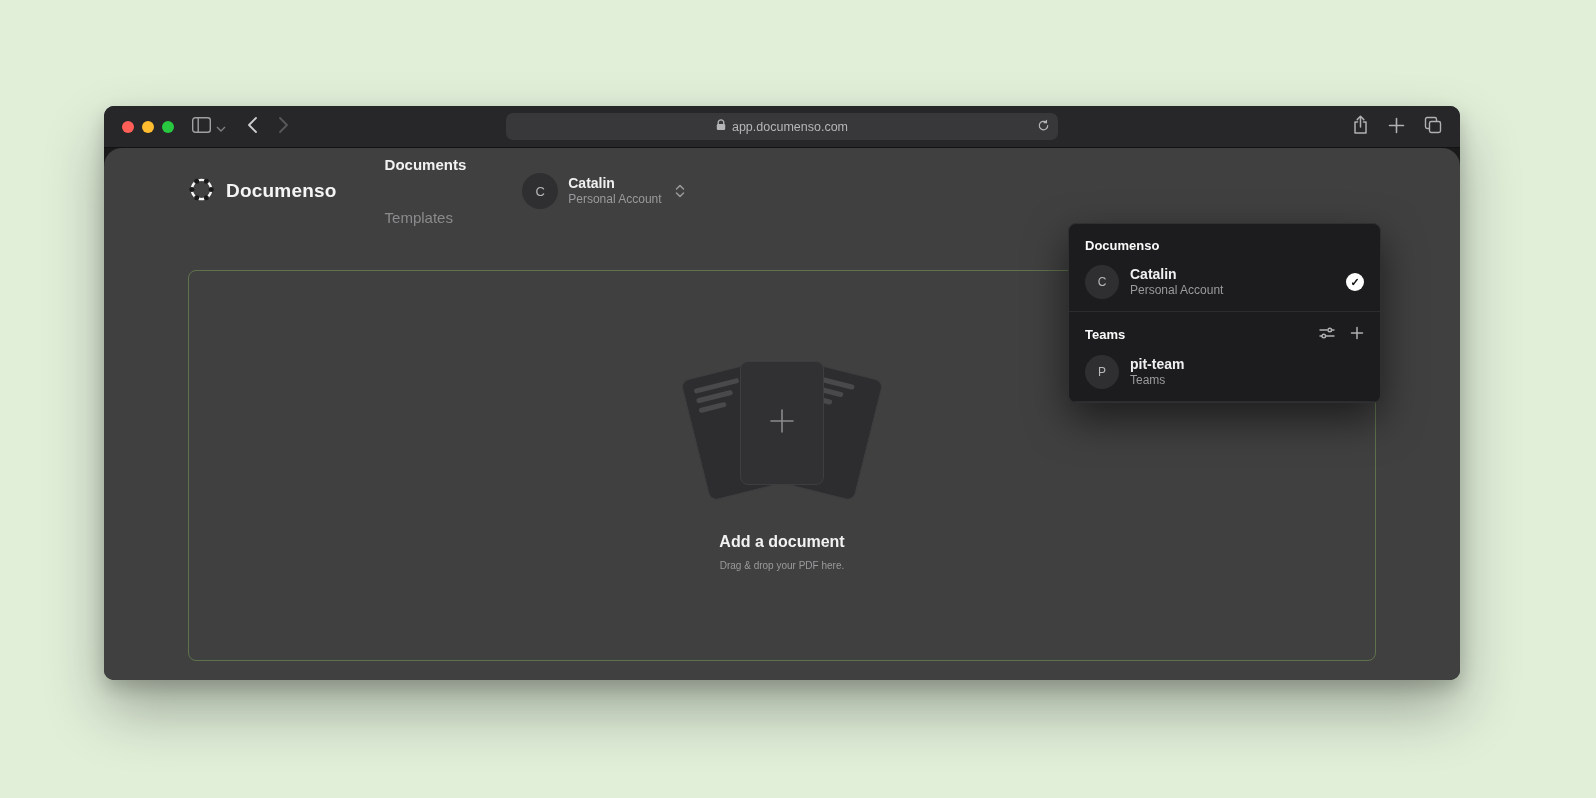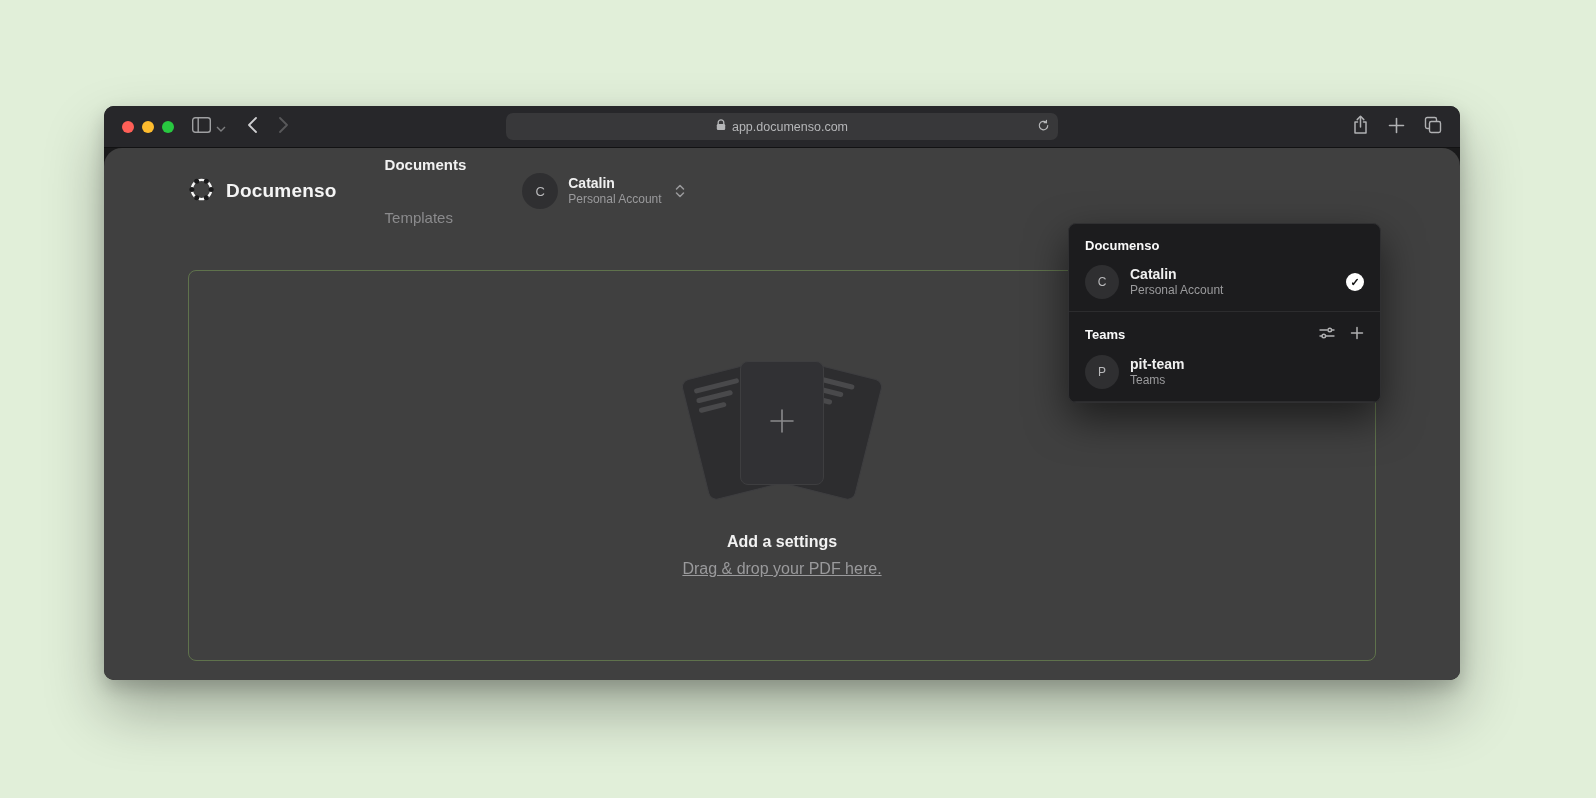--- a/index.html
+++ b/index.html
@@ -106,21 +106,21 @@
     background:#2d2d2f; border:1.5px solid #3e3e40; border-radius:8px;
     padding:10px;
   }
   .card-left  { left:22px;  top:10px; transform:rotate(-14deg); }
   .card-right { left:114px; top:10px; transform:rotate(14deg); }
   .card-center{ left:68px;  top:2px;  background:#313134; z-index:2;
                 display:flex; align-items:center; justify-content:center; }
   .bar { height:5px; border-radius:3px; background:#49494b; margin-bottom:5px; }
   .bar.b1 { width:46px; } .bar.b2 { width:37px; } .bar.b3 { width:28px; }
   .dz-title { margin-top:38px; color:#f2f2f2; font-size:16px; font-weight:700; }
-  .dz-sub   { margin-top:9px;  color:#9a9a9c; font-size:16px;text-decoration:underline; }
+  .dz-sub   { margin-top:9px;  color:#9a9a9c; font-size:10px; }
 
   
   .menu {
     position:absolute; left:964px; top:75px; width:313px;
     background:#1c1c1e; border:1px solid #303032; border-radius:8px;
     box-shadow:0 16px 40px rgba(0,0,0,.55);
     z-index:20; overflow:hidden;
   }
   .menu-section { padding:14px 16px 12px; }
   .menu-heading-row { display:flex; align-items:center; margin-bottom:12px; }
@@ -291,21 +291,21 @@
           <div class="bar b3"></div>
         </div>
         <div class="card card-center">
           <span>
             <svg width="30" height="30" viewBox="0 0 30 30" fill="none" stroke="#8a8a8c" stroke-width="1.6" stroke-linecap="round">
                 <path d="M15 4v22M4 15h22"></path>
               </svg>
           </span>
         </div>
       </div>
-      <div class="dz-title">Add a settings</div>
+      <div class="dz-title">Add a document</div>
       <div class="dz-sub">Drag &amp; drop your PDF here.</div>
     </div>
 
     <div class="menu">
       <div class="menu-section">
         <div class="menu-heading-row">
           <span class="menu-heading">Documenso</span>
         </div>
         <div class="menu-row">
           <span class="menu-avatar">C</span>

